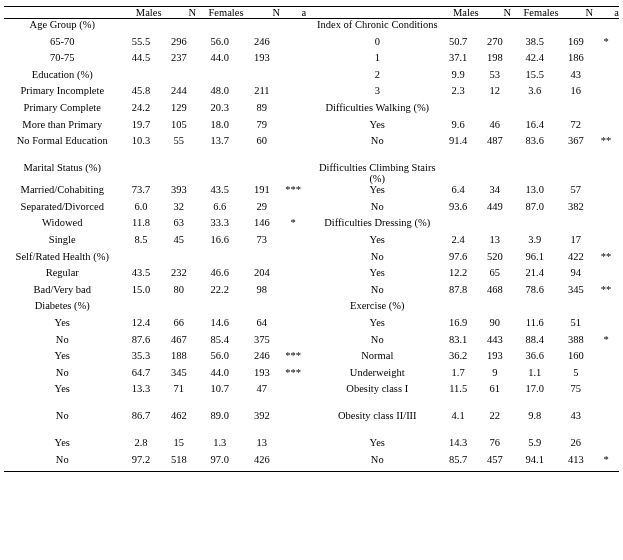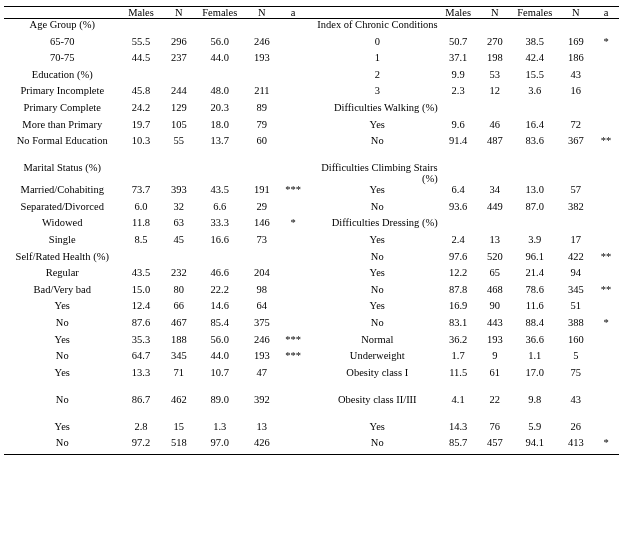--- a/index.html
+++ b/index.html
@@ -28,20 +28,21 @@
     line-height: 1.05;
     width: 615px;
   }
   table.tbl td, table.tbl th {
     padding: 0;
     vertical-align: top;
     font-weight: normal;
   }
   .rule-top td {
     border-top: 1.4px solid #000;
+    text-align: right;
   }
   .rule-head td {
     border-bottom: 0.9px solid #000;
   }
   .rule-bottom td {
     border-bottom: 1.4px solid #000;
   }
   
   col.c-label { width: 108px; }
   col.c-num   { width: 38px; }
@@ -62,21 +63,21 @@
     font-size: 10.5px;
     padding-bottom: 3px;
     padding-top: 2px;
   }
   .lbl {
     text-align: center;
     padding-left: 2px;
     padding-right: 2px;
   }
   .lbl-r {
-    text-align: right;
+    text-align: center;
     padding-left: 6px;
     padding-right: 2px;
   }
   .num {
     text-align: center;
   }
   .sig {
     text-align: center;
   }
   .row td {
@@ -363,20 +364,35 @@
           <td class="sig"></td>
           <td class=""></td>
           <td class="lbl-r center-label">No</td>
           <td class="num">87.8</td>
           <td class="num">468</td>
           <td class="num">78.6</td>
           <td class="num">345</td>
           <td class="sig">**</td>
         </tr>
         <tr class="row">
+          <td class="lbl sect">Diabetes (%)</td>
+          <td class="num"></td>
+          <td class="num"></td>
+          <td class="num"></td>
+          <td class="num"></td>
+          <td class="sig"></td>
+          <td class=""></td>
+          <td class="lbl-r">Exercise (%)</td>
+          <td class="num"></td>
+          <td class="num"></td>
+          <td class="num"></td>
+          <td class="num"></td>
+          <td class="sig"></td>
+        </tr>
+        <tr class="row">
           <td class="lbl">Yes</td>
           <td class="num">12.4</td>
           <td class="num">66</td>
           <td class="num">14.6</td>
           <td class="num">64</td>
           <td class="sig"></td>
           <td class=""></td>
           <td class="lbl-r center-label">Yes</td>
           <td class="num">16.9</td>
           <td class="num">90</td>

